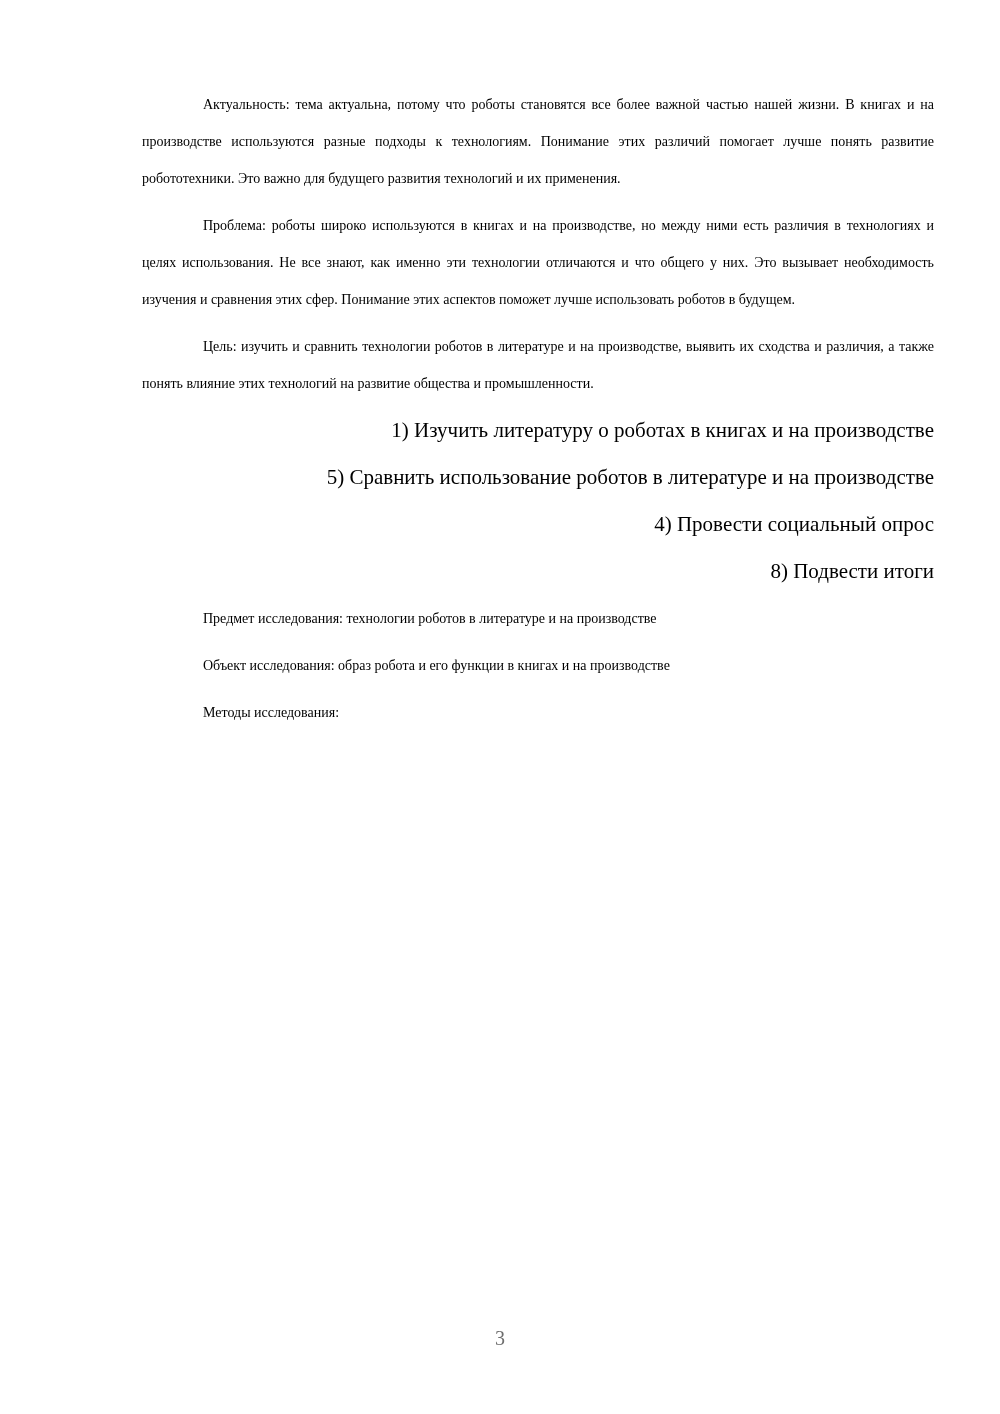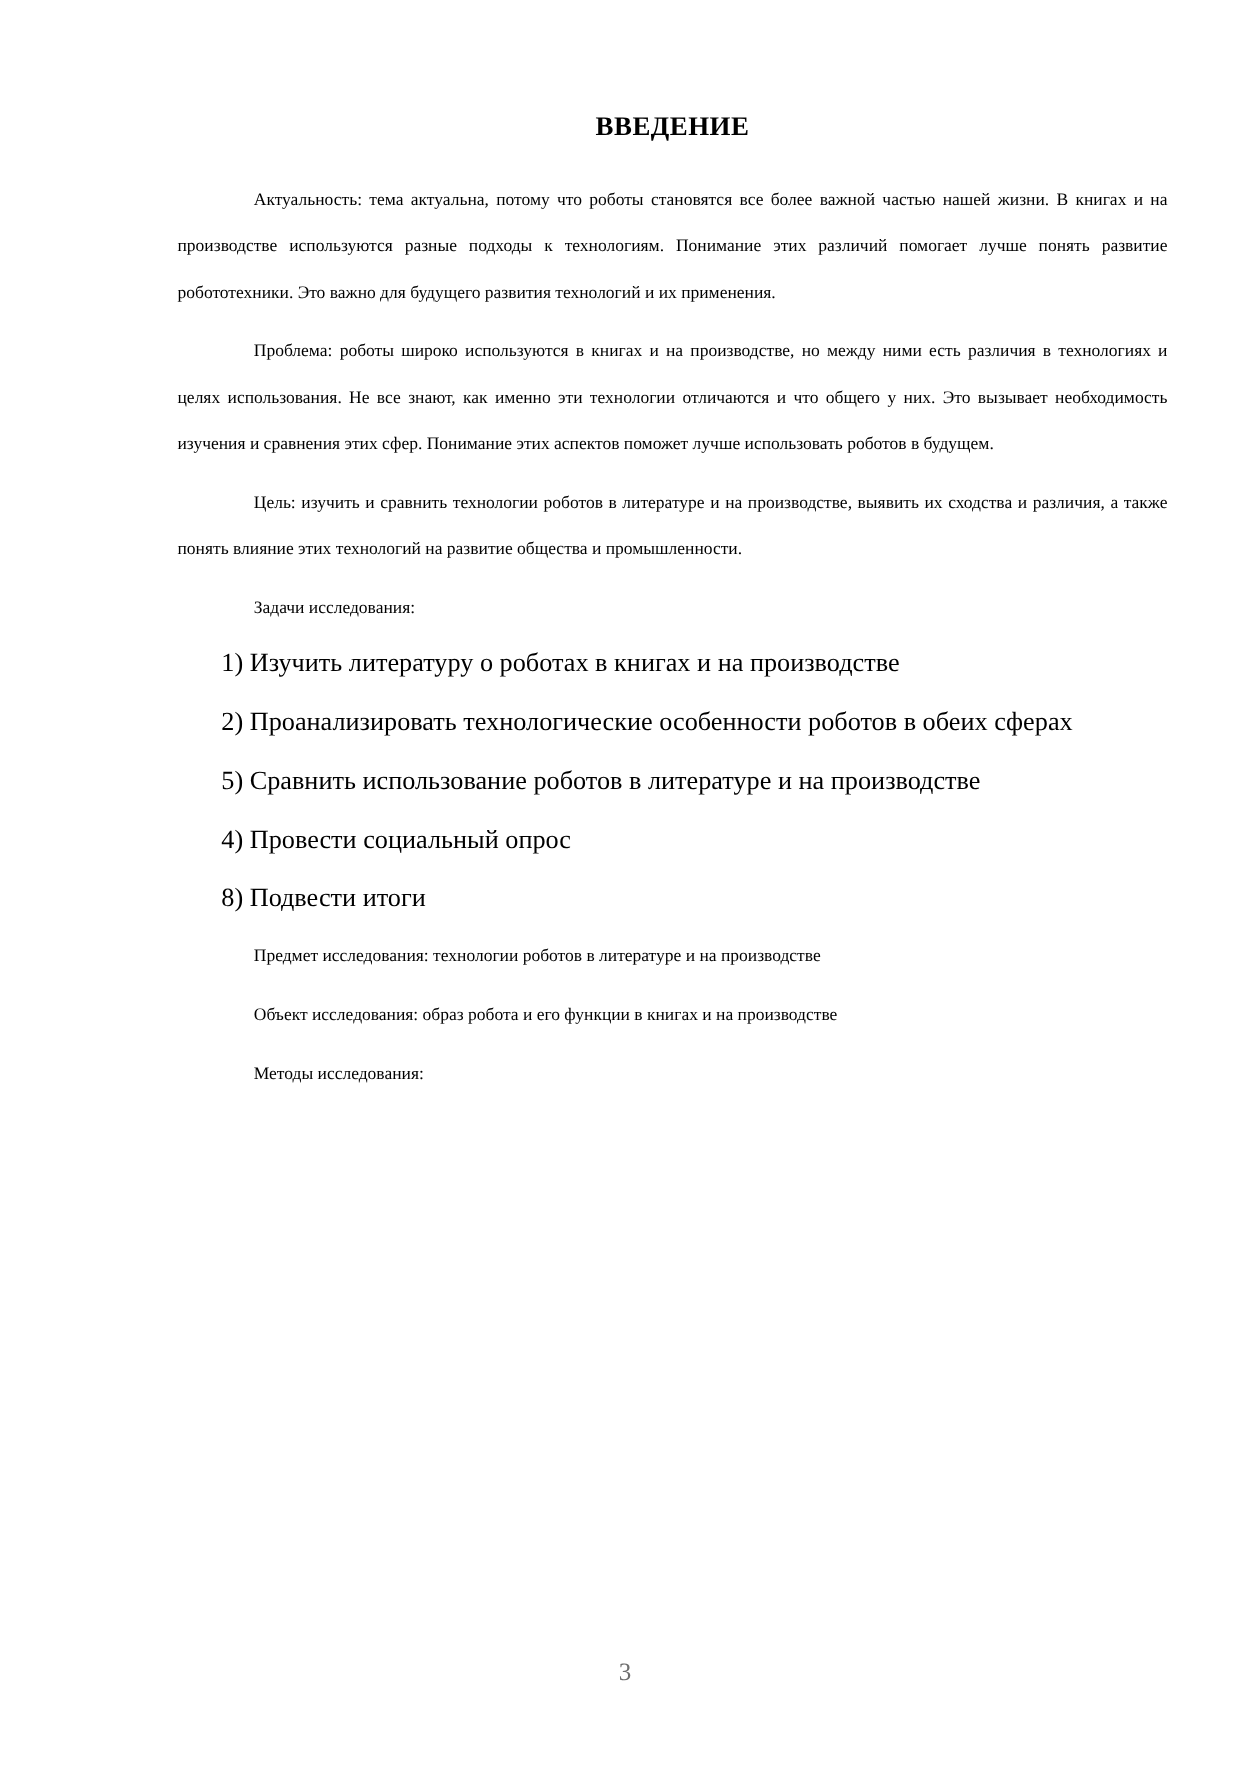--- a/index.html
+++ b/index.html
@@ -42,21 +42,21 @@
   }
   .list-item {
     font-size: 21px;
     line-height: 37px;
     text-align: justify;
     text-justify: inter-word;
     text-indent: 35px;
     margin: 0 0 10px 0;
   }
   .list-item.single {
-    text-align: left;
+    text-align: right;
   }
   .tight {
     margin-bottom: 7px;
   }
   .page-number {
     position: absolute;
     left: 0;
     right: 0;
     top: 1325px;
     text-align: center;
@@ -65,33 +65,30 @@
     color: #6e6e6e;
   }
 </style>
 </head>
 <body>
 
 <div class="page">
 
   <div class="content">
 
-    <h1 class="doc-title">ВВЕДЕНИЕ</h1>
 
     <p class="para">Актуальность: тема актуальна, потому что роботы становятся все более важной частью нашей жизни. В книгах и на производстве используются разные подходы к технологиям. Понимание этих различий помогает лучше понять развитие робототехники. Это важно для будущего развития технологий и их применения.</p>
 
     <p class="para">Проблема: роботы широко используются в книгах и на производстве, но между ними есть различия в технологиях и целях использования. Не все знают, как именно эти технологии отличаются и что общего у них. Это вызывает необходимость изучения и сравнения этих сфер. Понимание этих аспектов поможет лучше использовать роботов в будущем.</p>
 
     <p class="para">Цель: изучить и сравнить технологии роботов в литературе и на производстве, выявить их сходства и различия, а также понять влияние этих технологий на развитие общества и промышленности.</p>
 
-    <p class="para tight">Задачи исследования:</p>
 
     <p class="list-item single">1) Изучить литературу о роботах в книгах и на производстве</p>
 
-    <p class="list-item">2) Проанализировать технологические особенности роботов в обеих сферах</p>
 
     <p class="list-item single">5) Сравнить использование роботов в литературе и на производстве</p>
 
     <p class="list-item single">4) Провести социальный опрос</p>
 
     <p class="list-item single">8) Подвести итоги</p>
 
     <p class="para">Предмет исследования: технологии роботов в литературе и на производстве</p>
 
     <p class="para">Объект исследования: образ робота и его функции в книгах и на производстве</p>

